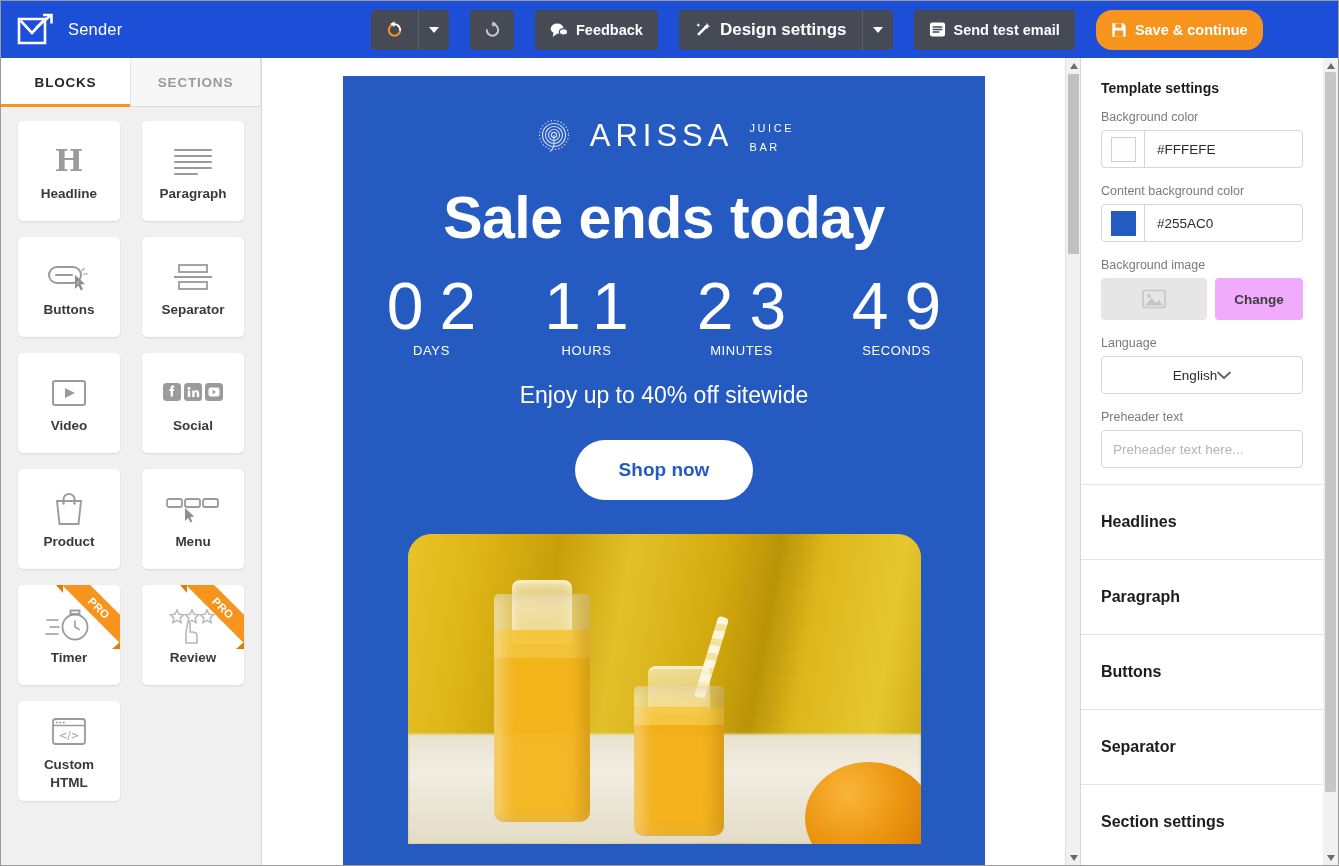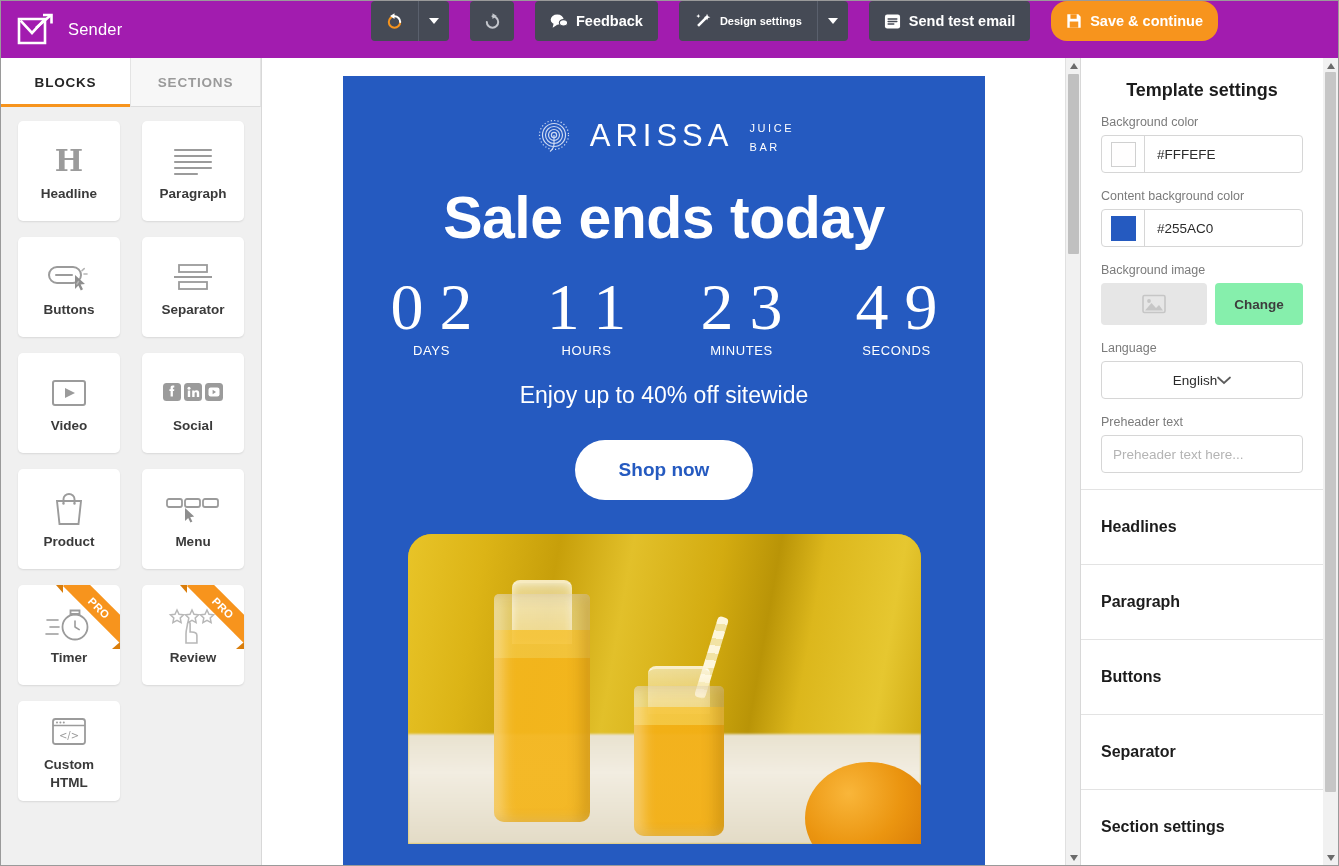--- a/index.html
+++ b/index.html
@@ -14,33 +14,33 @@
     width: 1339px; height: 866px;
     border: 1px solid #9a9a9a;
     background: #fff;
     overflow: hidden;
   }
 
   
   .topbar {
     position: absolute; top: 0; left: 0;
     width: 1337px; height: 57px;
-    background: #a21caf;
+    background: #1d4ed8;
     display: flex; align-items: center;
   }
   .brand {
     display: flex; align-items: center;
     padding-left: 16px; width: 370px; gap: 13px;
   }
   .brand-logo { width: 38px; height: 34px; flex: none; }
   .brand-name {
     color: #ffffff; font-size: 16.5px; letter-spacing: .2px;
   }
   .tb-actions {
-    display: flex; align-items: flex-start; gap: 21px;
+    display: flex; align-items: center; gap: 21px;
     height: 100%;
   }
   .tb-btn {
     height: 40px;
     background: #454a55;
     border: none; border-radius: 4px;
     color: #ffffff;
     font-family: "Liberation Sans", sans-serif;
     font-size: 14.5px; font-weight: bold;
     display: flex; align-items: center; gap: 8px;
@@ -48,21 +48,21 @@
     white-space: nowrap;
   }
   .tb-btn.icononly { padding: 0; width: 44px; justify-content: center; }
   .tb-split {
     display: flex; align-items: stretch;
     height: 40px; background: #454a55; border-radius: 4px;
     overflow: hidden;
   }
   .tb-split .main {
     display: flex; align-items: center; gap: 8px;
-    padding: 0 15px; color: #fff; font-size: 11px; font-weight: bold;
+    padding: 0 15px; color: #fff; font-size: 17px; font-weight: bold;
     cursor: pointer;
   }
   .tb-split .main.narrow { padding: 0 14px; }
   .tb-split .caret {
     width: 31px; display: flex; align-items: center; justify-content: center;
     border-left: 1px solid #5a606d; cursor: pointer;
   }
   .tb-btn.primary { background: #f7941d; border-radius: 16px; }
   .caret-tri {
     width: 0; height: 0;
@@ -179,21 +179,21 @@
     display: flex; justify-content: center;
     margin-top: 20px;
   }
   .cd-unit {
     width: 155px; text-align: center;
   }
   .cd-num {
     color: #ffffff; font-size: 66px; font-weight: 300;
     letter-spacing: 16px; line-height: 1.05;
     padding-left: 16px;
-    font-family: Liberation Serif, serif;
+    font-family: Liberation Sans, sans-serif;
   }
   .cd-lab {
     color: #ffffff; font-size: 13px; letter-spacing: .6px;
     margin-top: 2px;
   }
   .subtext {
     text-align: center; color: #ffffff;
     font-size: 23px; font-weight: 400; margin-top: 24px;
   }
   .cta-wrap { display: flex; justify-content: center; margin-top: 31px; }
@@ -289,23 +289,22 @@
   
   .rightpanel {
     position: absolute; top: 57px; right: 0;
     width: 258px; height: 808px;
     background: #ffffff;
     border-left: 1px solid #d8d8d8;
     overflow: hidden;
   }
   .rp-inner { padding: 0 20px; width: 242px; }
   .rp-title {
-    font-size: 18px; font-weight: bold; color: #1c1c1c;
+    font-size: 14px; font-weight: bold; color: #1c1c1c;
     padding: 22px 0 14px;
-    text-align: center;
   }
   .field-label {
     font-size: 12.5px; color: #7b7b7b; margin-bottom: 6px;
   }
   .field { margin-bottom: 16px; }
   .color-input {
     display: flex; align-items: center;
     height: 38px; border: 1px solid #d6d6d6; border-radius: 4px;
     overflow: hidden; background: #fff;
   }
@@ -321,21 +320,21 @@
   }
   .bgimg-row { display: flex; gap: 8px; }
   .bgimg-box {
     flex: 1; height: 42px; border-radius: 4px;
     background: #e6e6e6;
     display: flex; align-items: center; justify-content: center;
     cursor: pointer;
   }
   .btn-change {
     width: 88px; height: 42px; border-radius: 4px;
-    background: #86efac; border: none;
+    background: #f0abfc; border: none;
     font-size: 13.5px; font-weight: bold; color: #3d3d3d;
     cursor: pointer; font-family: "Liberation Sans", sans-serif;
   }
   .select-box {
     height: 38px; border: 1px solid #d6d6d6; border-radius: 4px;
     display: flex; align-items: center; justify-content: center;
     padding: 0 11px; font-size: 13.5px; color: #2b2b2b;
     cursor: pointer; background: #fff;
   }
   .text-input {

